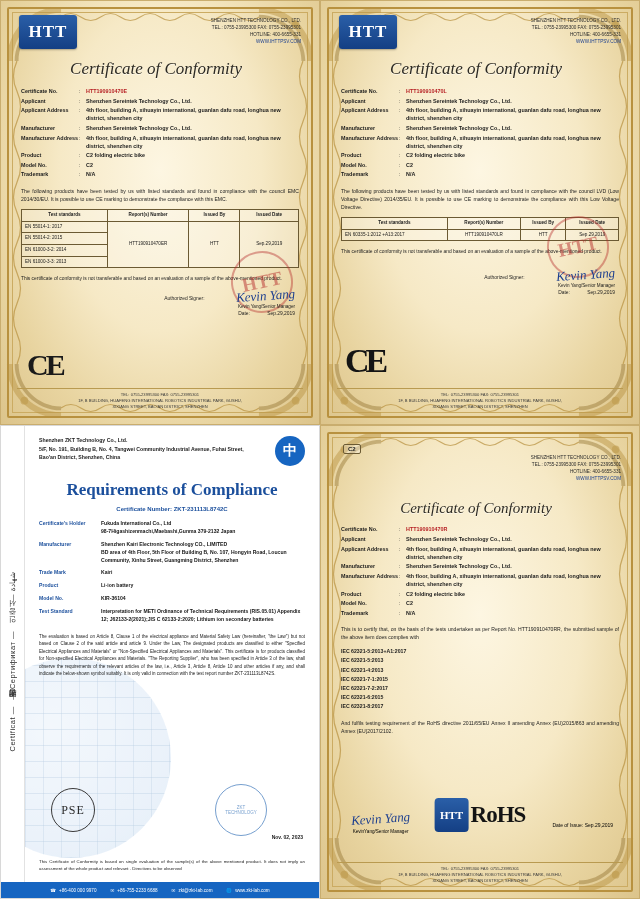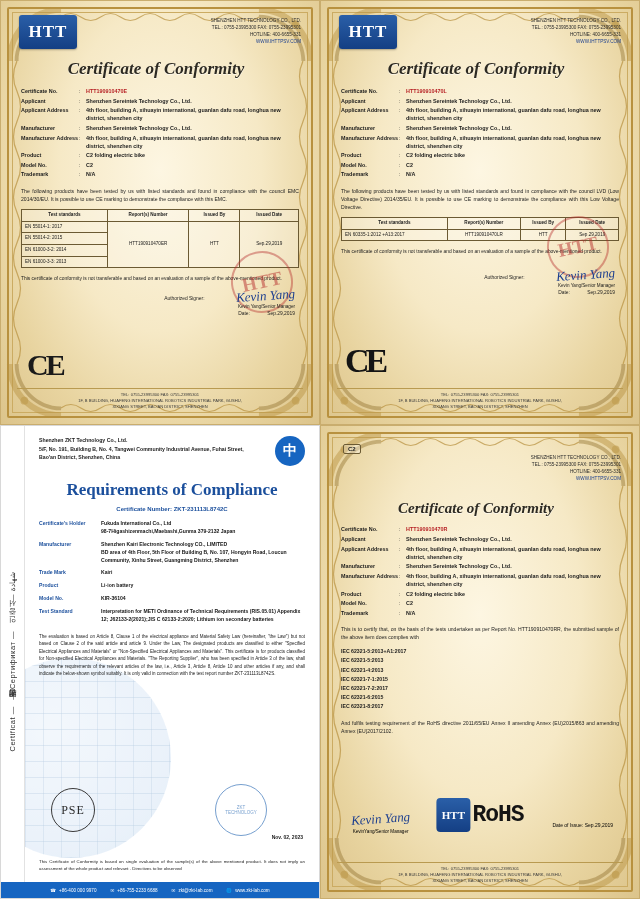--- a/index.html
+++ b/index.html
@@ -90,21 +90,21 @@
     line-height: 1.55;
     color: #2b2b2b;
     padding-top: 2px;
   }
   .head-right .blue { color: #1b3f8f; }
 
   .cert-title {
     text-align: center;
     font-family: "Liberation Serif", serif;
     font-style: italic;
-    font-weight: bold;
+    font-weight: normal;
     font-size: 17px;
     color: #2d2a22;
     margin: 10px 8px 8px 0;
     text-shadow: 0 1px 0 rgba(255,255,255,.6);
   }
   .cert-title.small { font-size: 15px; }
 
   
   .fields { margin: 0 2px; }
   .frow {
@@ -400,21 +400,21 @@
     width: 34px; height: 34px;
     background: linear-gradient(180deg, #2a5fa8 0%, #143f84 100%);
     border-radius: 4px;
     color: #fff;
     font-family: "Liberation Serif", serif;
     font-weight: bold;
     font-size: 11px;
     display: flex; align-items: center; justify-content: center;
   }
   .rohs-text {
-    font-family: Liberation Mono, monospace;
+    font-family: Liberation Serif, serif;
     font-weight: bold;
     font-size: 23px;
     color: #141414;
     letter-spacing: -1px;
   }
 </style>
 </head>
 <body>
 
 <div class="sheet">

